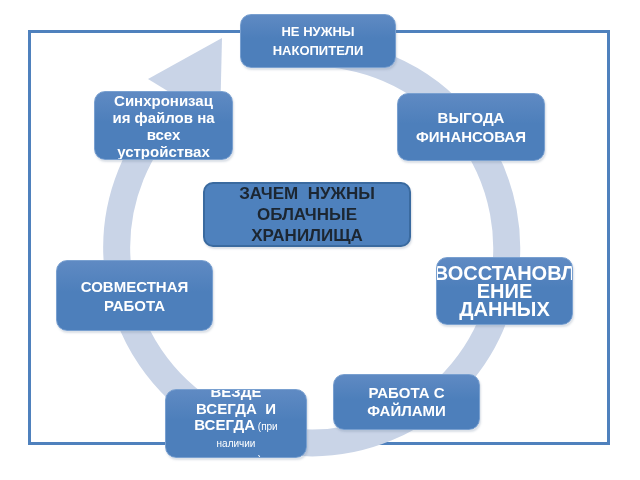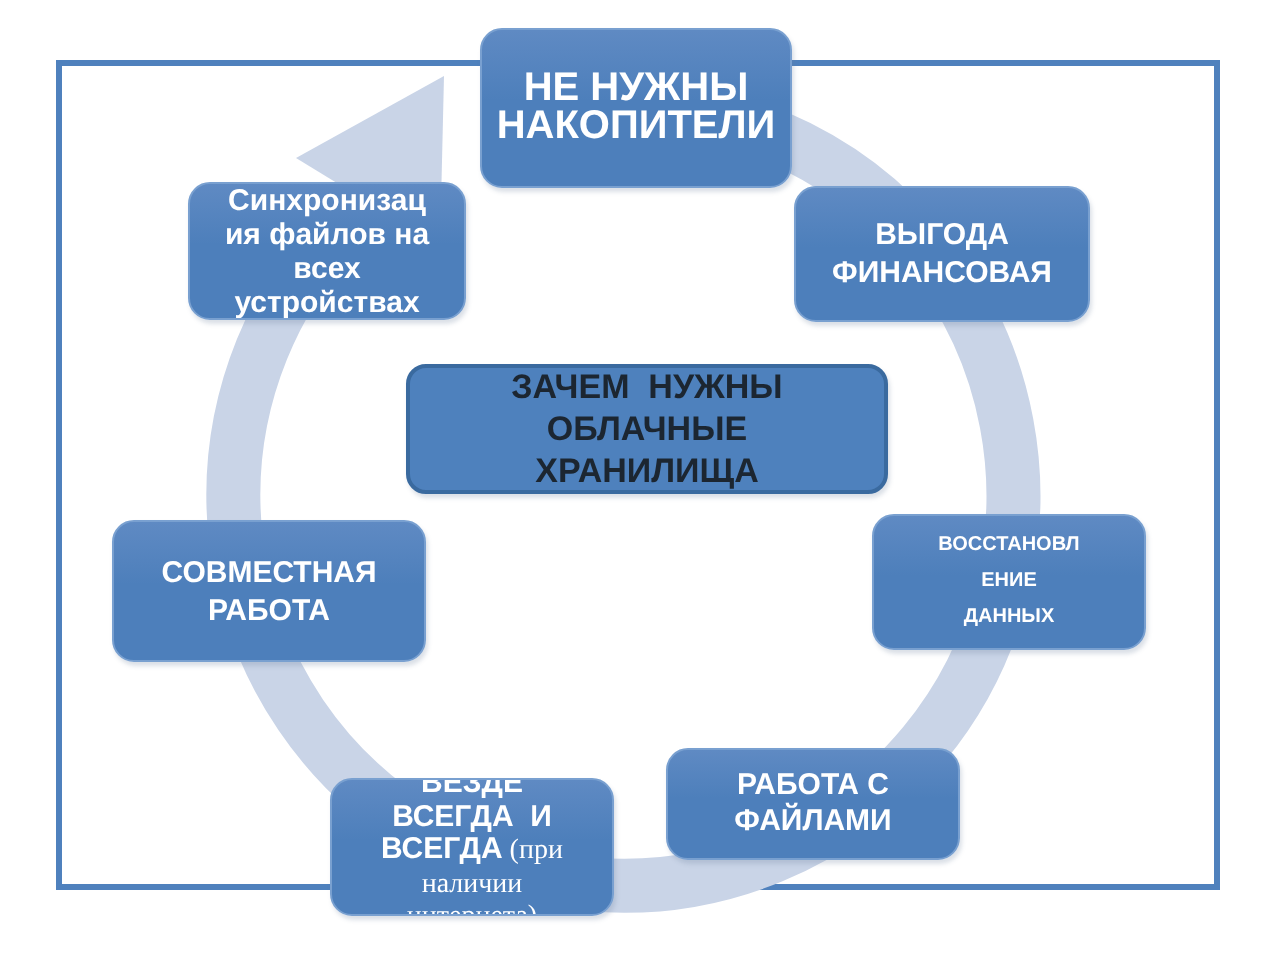--- a/index.html
+++ b/index.html
@@ -15,38 +15,38 @@
   .node{
     position:absolute;border-radius:11px;
     background:linear-gradient(180deg,var(--node-fill-light,#5f8ac3) 0%,var(--node-fill,#4d7fbb) 45%,var(--node-fill,#4d7fbb) 100%);
     border:1px solid var(--node-border,#79a0d0);
     box-shadow:1px 2px 2px rgba(110,130,160,0.25);
     display:flex;flex-direction:column;justify-content:center;align-items:center;
     color:var(--node-text,#fff);font-weight:bold;text-align:center;
     box-sizing:border-box;overflow:hidden;
   }
   .node .line{white-space:pre;line-height:1.2;}
-  #node-top{left:240px;top:14px;width:156px;height:80px;font-size:20px;}
+  #node-top{left:240px;top:14px;width:156px;height:54px;font-size:13px;}
   #node-top .line{line-height:19px;}
   #node-sync{left:94px;top:91px;width:139px;height:69px;font-size:15px;}
   #node-sync .line{line-height:17px;}
   #node-finance{left:397px;top:93px;width:148px;height:68px;font-size:15px;}
   #node-finance .line{line-height:19px;}
-  #node-restore{left:436px;top:257px;width:137px;height:68px;font-size:10px;}
+  #node-restore{left:436px;top:257px;width:137px;height:68px;font-size:20px;}
   #node-restore .line{line-height:18px;}
   #node-collab{left:56px;top:260px;width:157px;height:71px;font-size:15px;}
   #node-collab .line{line-height:19px;}
   #node-bigfiles{left:333px;top:374px;width:147px;height:56px;font-size:15px;}
   #node-bigfiles .line{line-height:18px;}
   #node-anywhere{left:165px;top:389px;width:142px;height:69px;font-size:15px;justify-content:flex-start;}
   #node-anywhere .inner{margin-top:-6px;}
   #node-anywhere .line{line-height:16.5px;}
-  #node-anywhere .reg{font-weight:normal;font-size:14px;font-family:Liberation Serif, serif;}
+  #node-anywhere .reg{font-weight:normal;font-size:10px;}
   #node-center{
-    left:203px;top:182px;width:241px;height:65px;font-size:17px;
+    left:203px;top:182px;width:208px;height:65px;font-size:17px;
     background:var(--center-fill,#4e81bd);
     border:2px solid var(--center-border,#3a6a9f);
     color:var(--center-text,#1c2631);
     border-radius:10px;
   }
   #node-center .line{line-height:21px;}
 </style>
 </head>
 <body>
 

